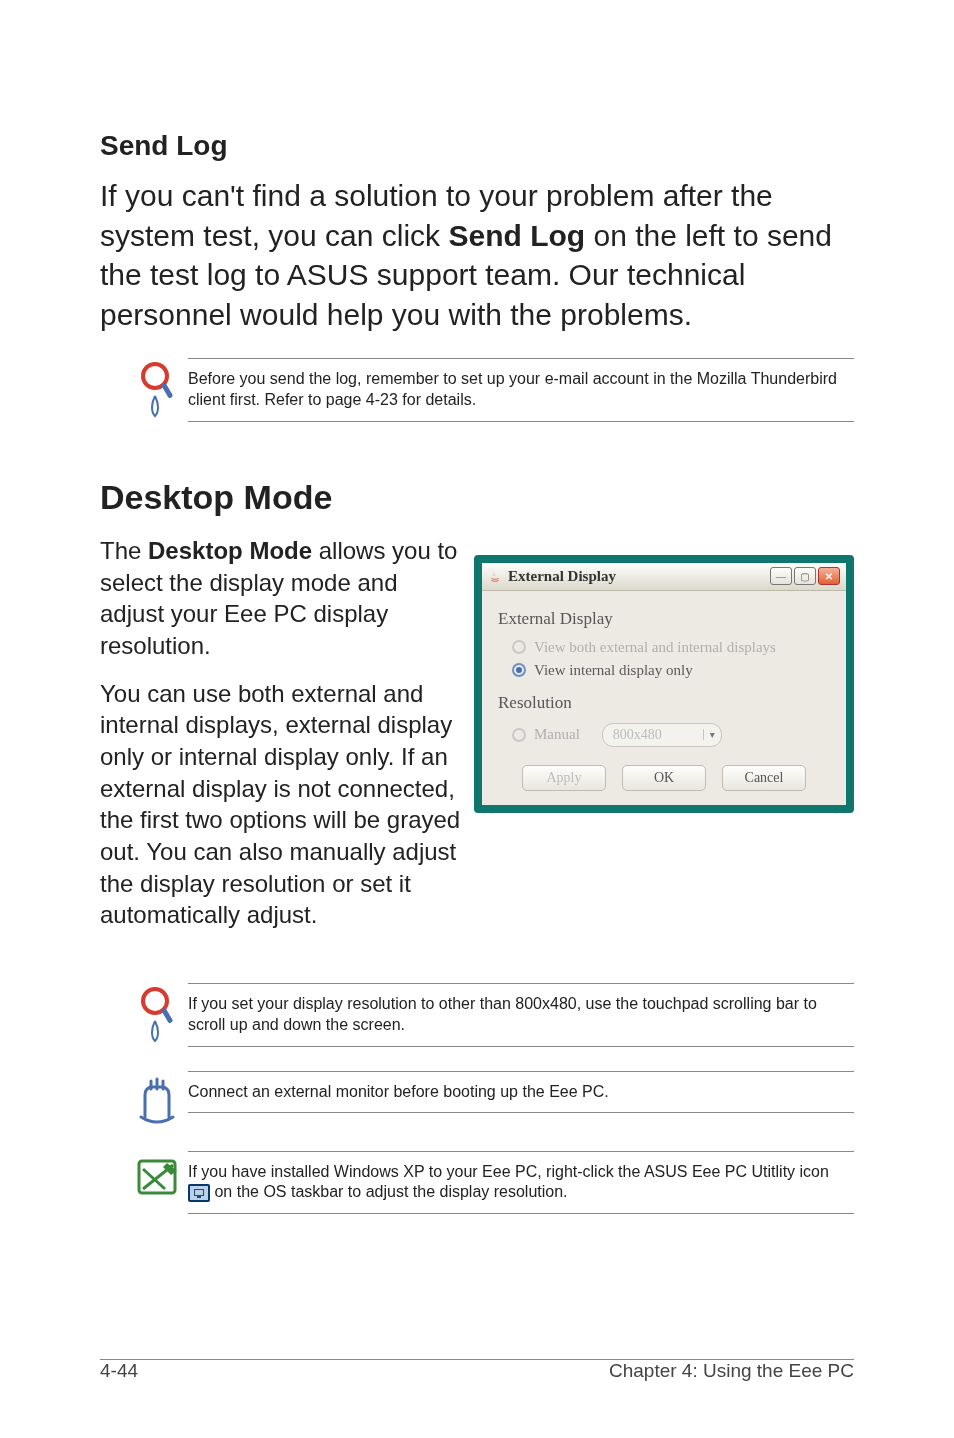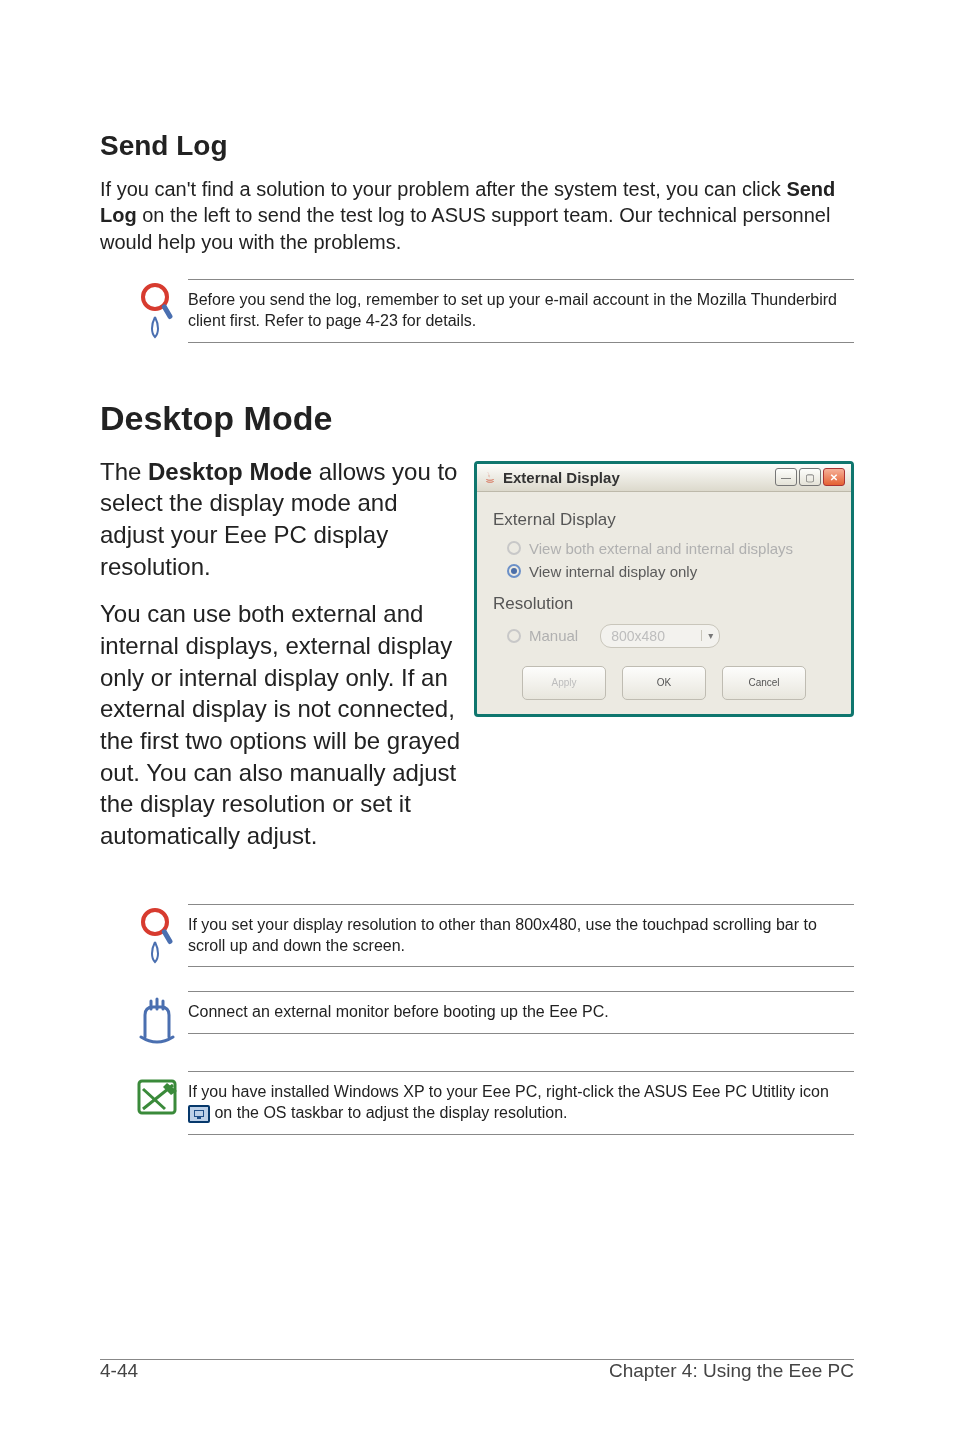--- a/index.html
+++ b/index.html
@@ -17,21 +17,21 @@
     font-size: 28px;
     margin-bottom: 14px;
   }
   .h2-title {
     font-weight: 700;
     font-size: 34px;
     margin-top: 56px;
     margin-bottom: 18px;
   }
   .body-text {
-    font-size: 20px;
+    font-size: 30px;
     line-height: 1.32;
     margin-bottom: 8px;
   }
   .note-row {
     display: flex;
     align-items: flex-start;
     margin-top: 24px;
     margin-bottom: 8px;
     padding-left: 28px;
   }
@@ -57,26 +57,26 @@
   }
   .desktop-text {
     flex: 1 1 380px;
     font-size: 24px;
     line-height: 1.32;
   }
   .desktop-text p { margin-bottom: 16px; }
   .dialog {
     flex: 0 0 380px;
     background: #eceae2;
-    border: 3px solid #0f766e;
+    border: 8px solid #0f766e;
     border-radius: 4px;
-    font-family: Liberation Sans, sans-serif;
+    font-family: Liberation Serif, serif;
     font-size: 15px;
     color: #5a5a5a;
-    margin-top: 5px;
+    margin-top: 20px;
   }
   .titlebar {
     display: flex;
     align-items: center;
     height: 28px;
     background: linear-gradient(#fdfdfb,#dcd9cc);
     border-bottom: 1px solid #bdb9aa;
     padding: 0 6px;
   }
   .titlebar .java-icon {
@@ -107,23 +107,23 @@
   .radio.disabled { border-color:#c8c8c8; }
   .radio.selected::after { content:""; width:6px; height:6px; background:#4b6ea8; border-radius:50%; }
   .combo {
     display:inline-flex; align-items:center; height:24px; border:1px solid #c9c6bb;
     border-radius:11px; background:#f3f2ee; color:#bdbdbd; font-size:14px;
   }
   .combo .val { padding:0 10px; width:100px; }
   .combo .arrow { width:18px; text-align:center; border-left:1px solid #c9c6bb; color:#777; font-size:10px; }
   .dlg-btn-row { display:flex; justify-content:center; gap:16px; margin-top:18px; }
   .dlg-btn {
-    width:84px; height:34px; border:1px solid #bfbcb2; border-radius:5px;
+    width:84px; height:26px; border:1px solid #bfbcb2; border-radius:5px;
     background: linear-gradient(#fdfdfc,#e8e6dd);
-    font-size:10px; color:#555; display:flex; align-items:center; justify-content:center;
+    font-size:14px; color:#555; display:flex; align-items:center; justify-content:center;
   }
   .dlg-btn.disabled { color:#bdbdbd; }
   .footer {
     position: absolute;
     bottom: 56px;
     left: 100px;
     right: 100px;
     border-top: 1px solid #888;
     display: flex;
     justify-content: space-between;

